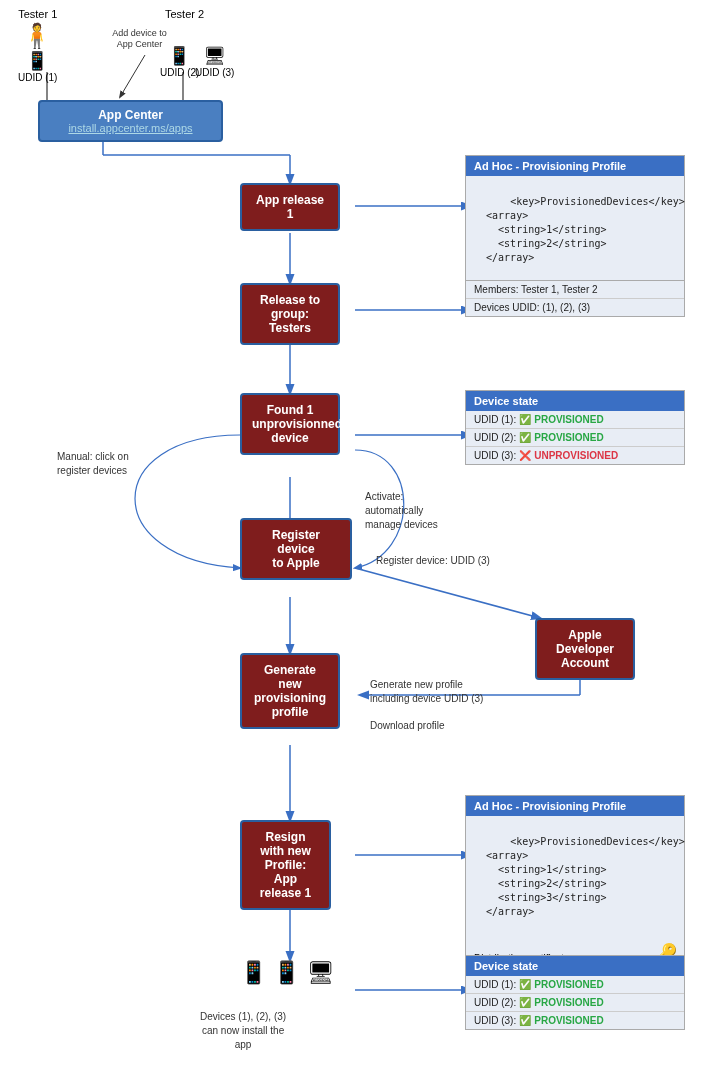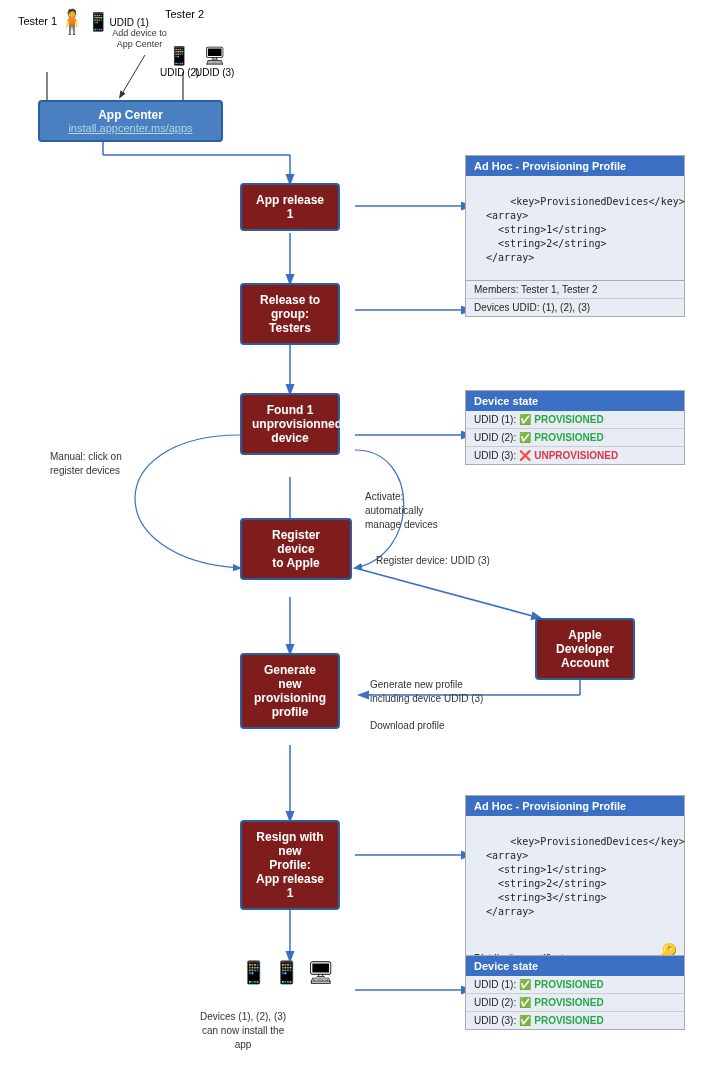--- a/index.html
+++ b/index.html
@@ -164,21 +164,21 @@
     <defs>
       <marker id="arrow" markerWidth="8" markerHeight="8" refX="6" refY="3" orient="auto">
         <path d="M0,0 L0,6 L8,3 z" fill="#333"></path>
       </marker>
       <marker id="bluearrow" markerWidth="8" markerHeight="8" refX="6" refY="3" orient="auto">
         <path d="M0,0 L0,6 L8,3 z" fill="#3a6fc4"></path>
       </marker>
     </defs>
   </svg>
 
-  <div style="position:absolute;top:8px;left:18px;display:flex;flex-direction:row;align-items:center;">
+  <div style="position:absolute;top:8px;left:18px;display:flex;flex-direction:column;align-items:center;">
     <span style="font-size:11px;margin-bottom:2px;">Tester 1</span>
     <span style="font-size:24px;">🧍</span>
     <span style="font-size:18px;">📱</span>
     <span style="font-size:10px;">UDID (1)</span>
   </div>
 
   <div style="position:absolute;top:8px;left:165px;font-size:11px;">Tester 2</div>
 
   <div style="position:absolute;top:28px;left:112px;font-size:9px;text-align:center;color:#333;line-height:1.2;width:55px;">
     <span>Add device to App Center</span>
@@ -244,21 +244,21 @@
     <div class="info-panel-row">
       <span>UDID (2):</span>
       <span class="status-green">✅ PROVISIONED</span>
     </div>
     <div class="info-panel-row">
       <span>UDID (3):</span>
       <span class="status-red">❌ UNPROVISIONED</span>
     </div>
   </div>
 
-  <div class="note-text" style="top:450px;left:50px;line-height:1.4;">
+  <div class="note-text" style="top:450px;left:57px;line-height:1.4;">
     <span style="white-space:pre-line;">Manual: click on
 register devices</span>
   </div>
 
   <div class="note-text" style="top:490px;left:365px;line-height:1.4;">
     <span style="white-space:pre-line;">Activate:
 automatically
 manage devices</span>
   </div>
 
@@ -280,21 +280,21 @@
 profile</span>
   </div>
 
   <div class="note-text" style="top:678px;left:370px;line-height:1.4;">
     <span style="white-space:pre-line;">Generate new profile
 including device UDID (3)</span>
   </div>
 
   <div class="note-text" style="top:720px;left:370px;">Download profile</div>
 
-  <div class="flow-box" style="left:240px;top:820px;width:100px;">
+  <div class="flow-box" style="left:240px;top:820px;width:91px;">
     <span style="white-space:pre-line;">Resign with new
 Profile:
 App release 1</span>
   </div>
 
   <div class="info-panel" style="left:465px;top:795px;width:220px;">
     <div class="info-panel-header">Ad Hoc - Provisioning Profile</div>
     <div class="info-panel-body" style="white-space:pre;font-size:10px;line-height:1.4;padding:5px 8px;">
       <span>&lt;key&gt;ProvisionedDevices&lt;/key&gt;
   &lt;array&gt;

